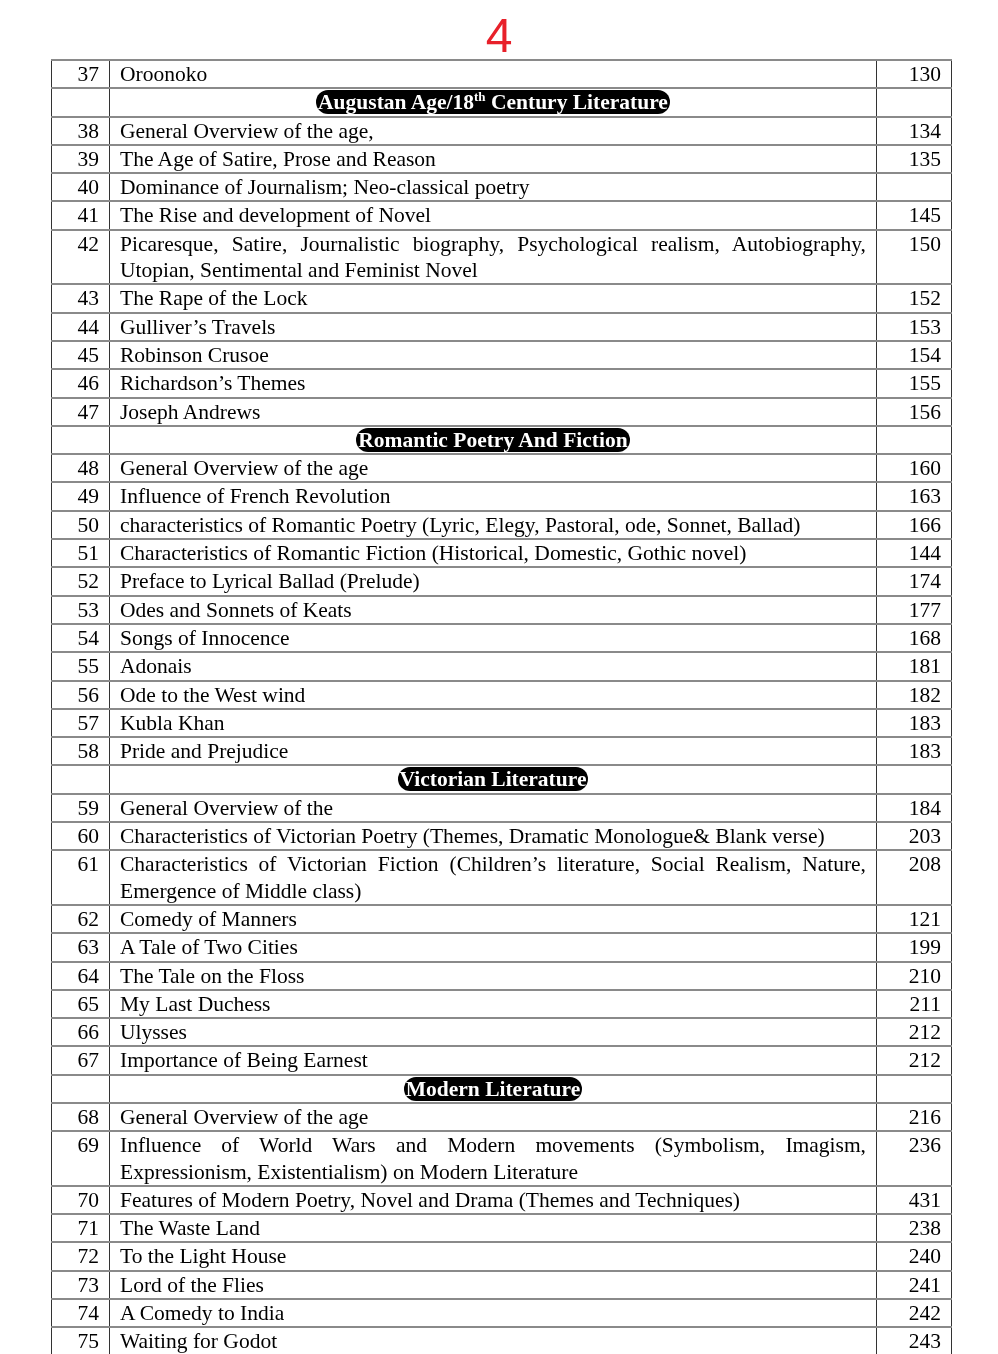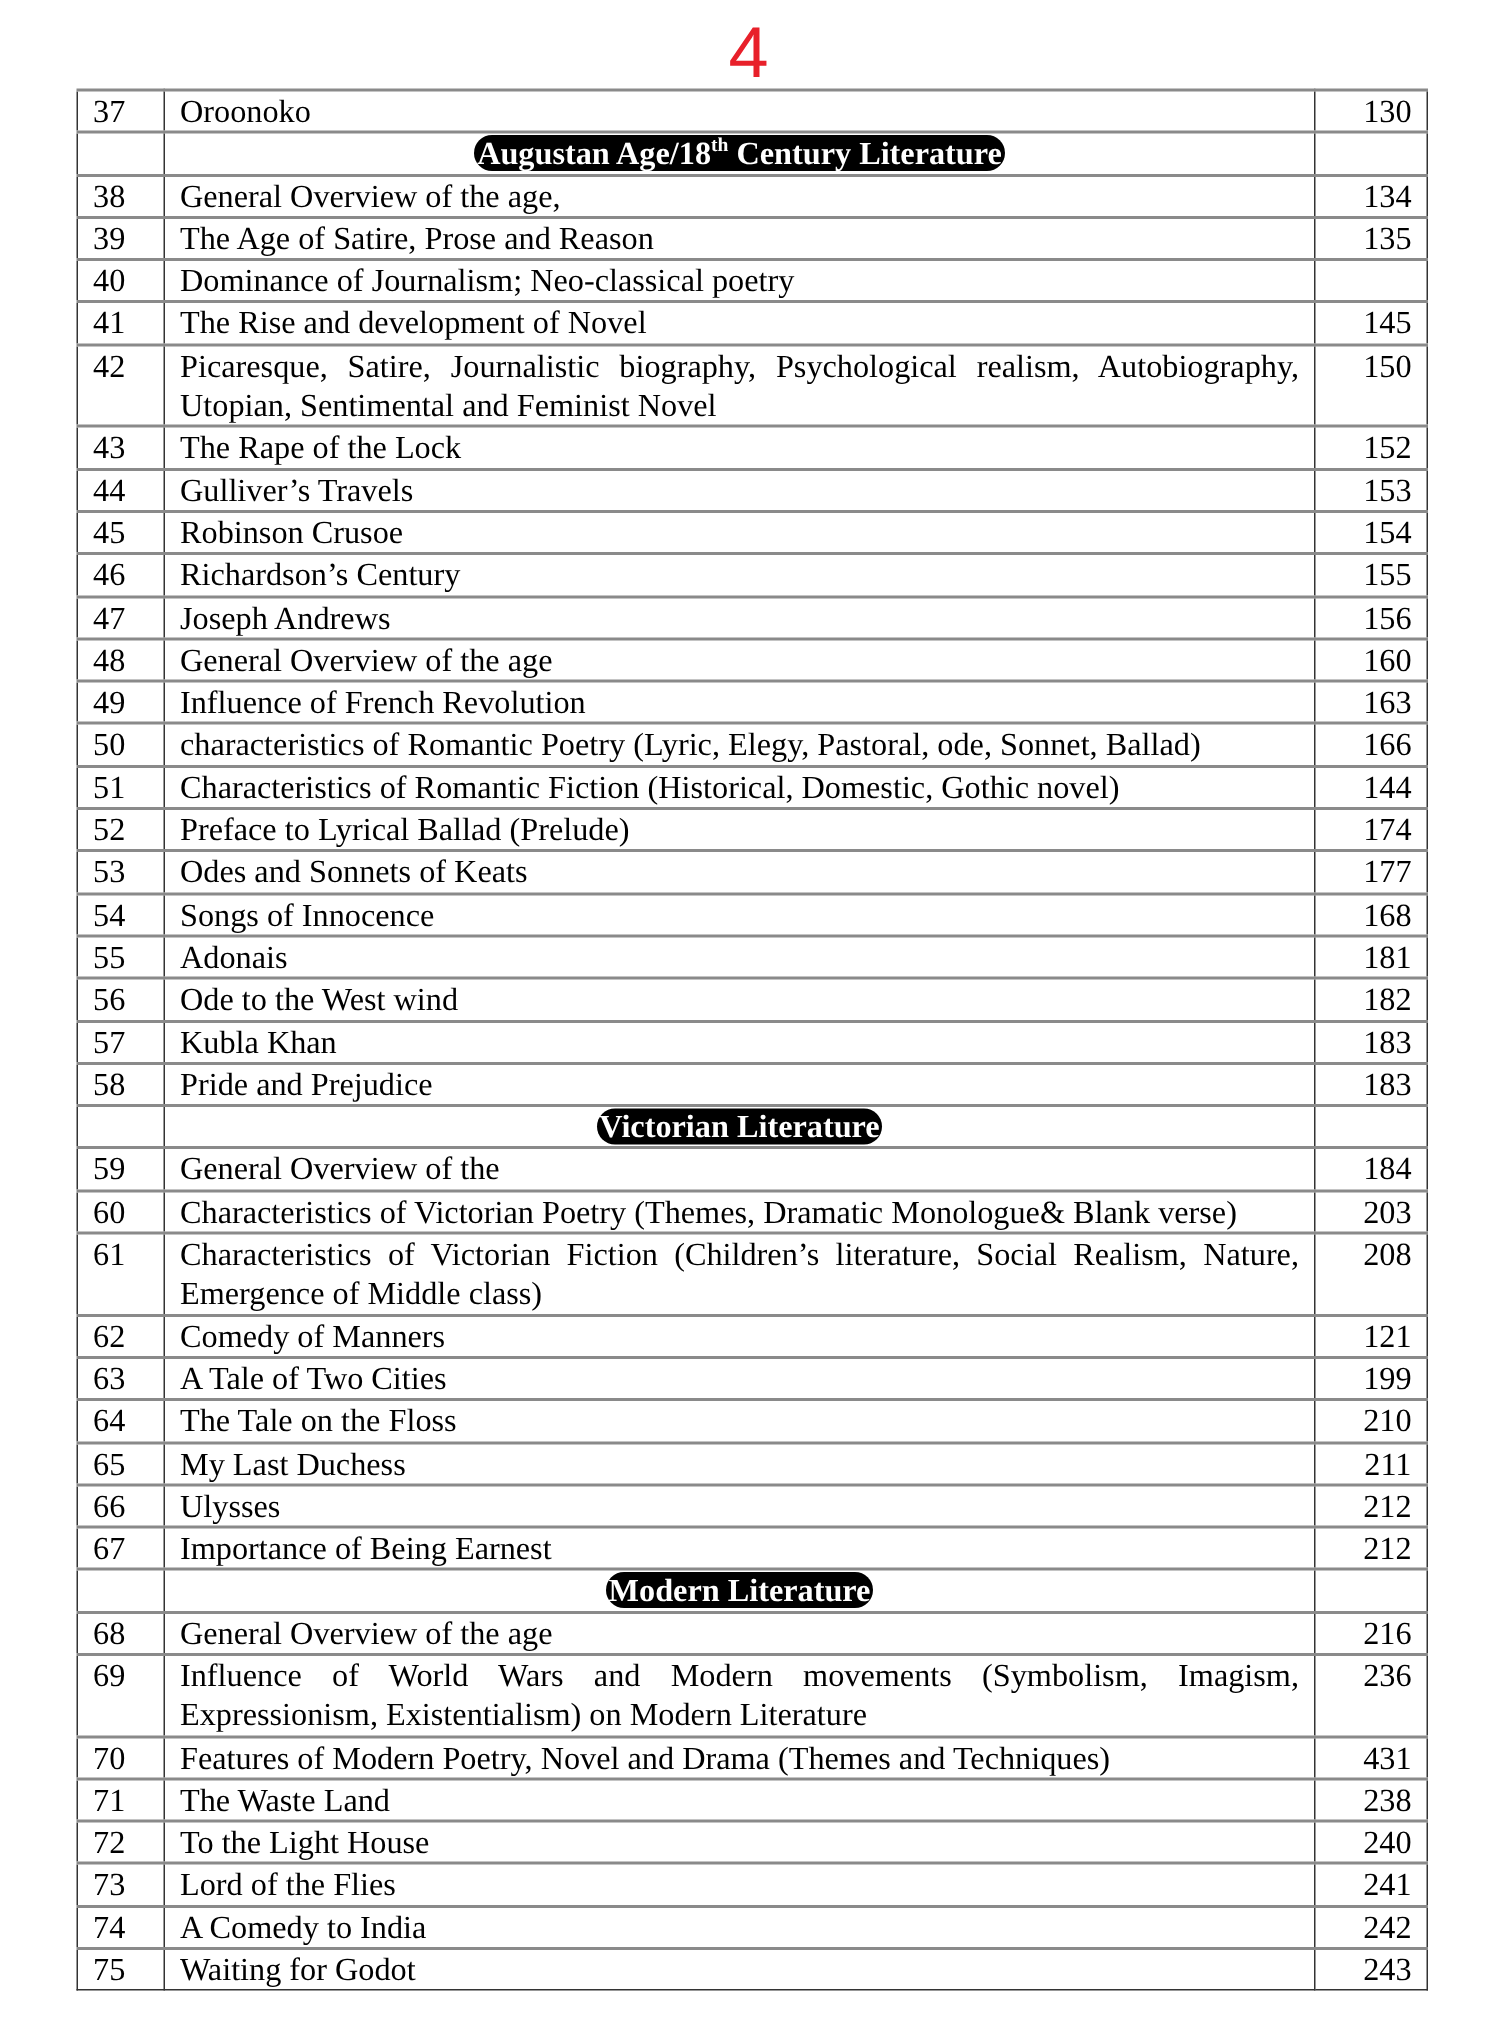--- a/index.html
+++ b/index.html
@@ -19,21 +19,21 @@
     table.toc col.c-page { width: 75px; }
     table.toc td {
       border: 1px solid #333;
       padding: 0 10px;
       line-height: 26.3px;
       vertical-align: top;
       height: 26.3px;
       box-sizing: border-box;
     }
     table.toc tr { border-top: 2px solid #8a8a8a; }
-    td.num { text-align: left; padding: 0 2px; }
+    td.num { text-align: right; padding: 0 2px; }
     td.page { text-align: right; padding: 0 2px; }
     td.title { text-align: justify; text-align-last: left; padding-left: 11px; padding-right: 11px; margin-top: 36px; }
     td.section-cell { text-align: center; padding: 0; }
     .section-label {
       background: #000; color: #fff; font-weight: bold;
       padding: 0 2px; display: inline-block; line-height: 24px; margin-top: 1px; border-radius: 12px;
     }
     .section-label sup { font-size: 13px; line-height: 0; }
   </style>
 </head>
@@ -95,29 +95,34 @@
         <td class="title">Gulliver’s Travels</td>
         <td class="page">153</td>
       </tr>
     <tr>
         <td class="num">45</td>
         <td class="title">Robinson Crusoe</td>
         <td class="page">154</td>
       </tr>
     <tr>
         <td class="num">46</td>
-        <td class="title">Richardson’s Century</td>
+        <td class="title">Richardson’s Themes</td>
         <td class="page">155</td>
       </tr>
     <tr>
         <td class="num">47</td>
         <td class="title">Joseph Andrews</td>
         <td class="page">156</td>
       </tr>
 
+    <tr>
+        <td></td>
+        <td class="section-cell"><span class="section-label">Romantic Poetry And Fiction</span></td>
+        <td></td>
+      </tr>
 
     <tr>
         <td class="num">48</td>
         <td class="title">General Overview of the age</td>
         <td class="page">160</td>
       </tr>
     <tr>
         <td class="num">49</td>
         <td class="title">Influence of French Revolution</td>
         <td class="page">163</td>

